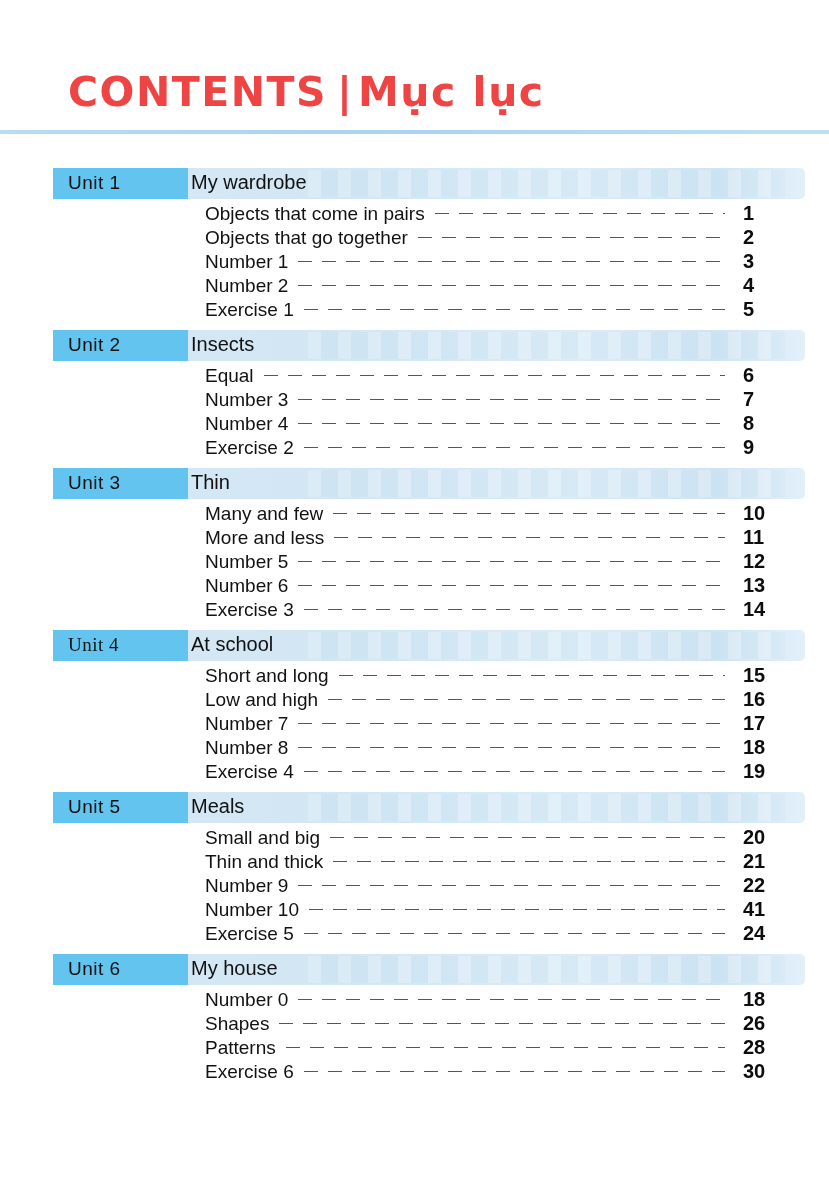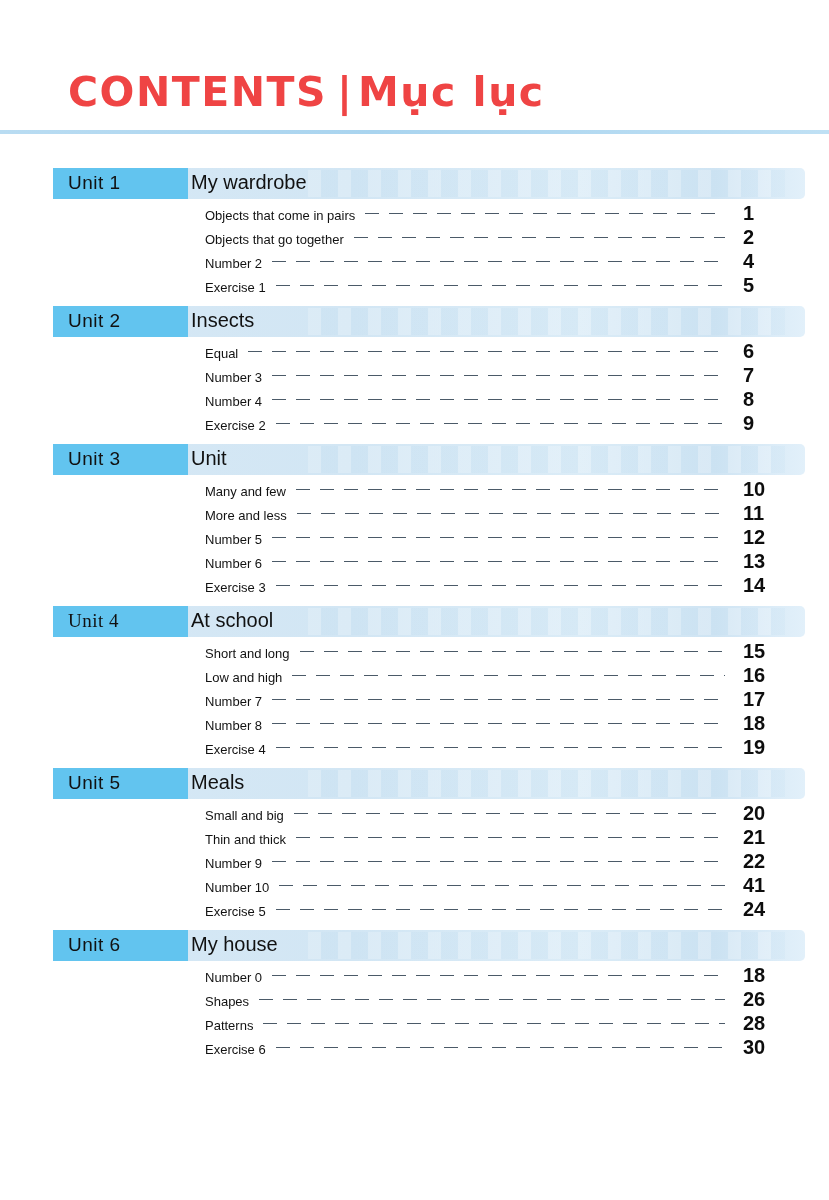--- a/index.html
+++ b/index.html
@@ -112,21 +112,21 @@
   }
   .entry {
     position: relative;
     height: 24px;
     margin-left: 205px;
     width: 600px;
     display: flex;
     align-items: baseline;
   }
   .entry-label {
-    font-size: 13px;
+    font-size: 19px;
     color: #121212;
     white-space: pre;
     flex: 0 0 auto;
     padding-right: 10px;
   }
   .entry-leader {
     flex: 1 1 auto;
     position: relative;
     height: 1px;
     top: -6px;
@@ -166,20 +166,25 @@
           <span class="entry-label">Objects that come in pairs</span>
           <span class="entry-leader"></span>
           <span class="entry-page">1</span>
         </div>
         <div class="entry">
           <span class="entry-label">Objects that go together</span>
           <span class="entry-leader"></span>
           <span class="entry-page">2</span>
         </div>
         <div class="entry">
+          <span class="entry-label">Number 1</span>
+          <span class="entry-leader"></span>
+          <span class="entry-page">3</span>
+        </div>
+        <div class="entry">
           <span class="entry-label">Number 2</span>
           <span class="entry-leader"></span>
           <span class="entry-page">4</span>
         </div>
         <div class="entry">
           <span class="entry-label">Exercise 1</span>
           <span class="entry-leader"></span>
           <span class="entry-page">5</span>
         </div>
       </div>
@@ -212,21 +217,21 @@
           <span class="entry-leader"></span>
           <span class="entry-page">9</span>
         </div>
       </div>
     </div>
     <div class="unit-block">
       <div class="unit-header">
         <div class="bleed"></div>
         <div class="unit-tab"></div>
         <div class="unit-tab-label" style="z-index: 3;">Unit 3</div>
-        <div class="unit-title">Unit</div>
+        <div class="unit-title">Thin</div>
       </div>
       <div class="entries">
         <div class="entry">
           <span class="entry-label">Many and few</span>
           <span class="entry-leader"></span>
           <span class="entry-page">10</span>
         </div>
         <div class="entry">
           <span class="entry-label">More and less</span>
           <span class="entry-leader"></span>

